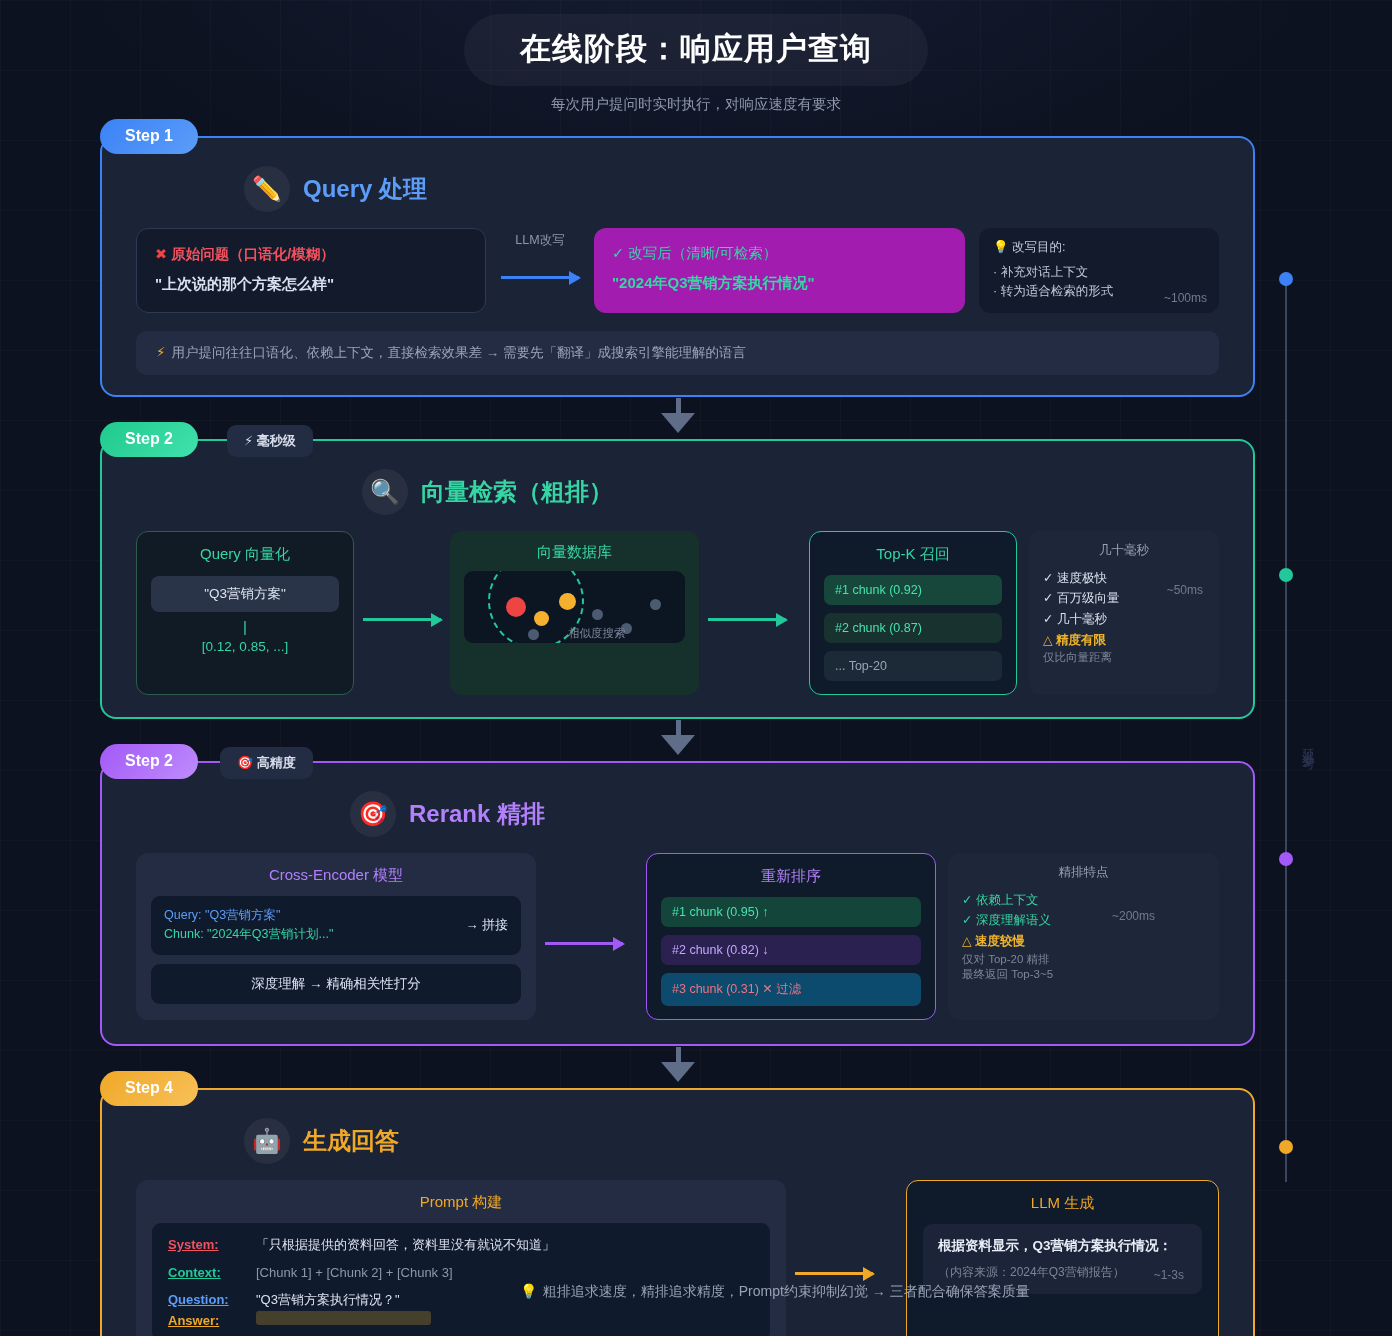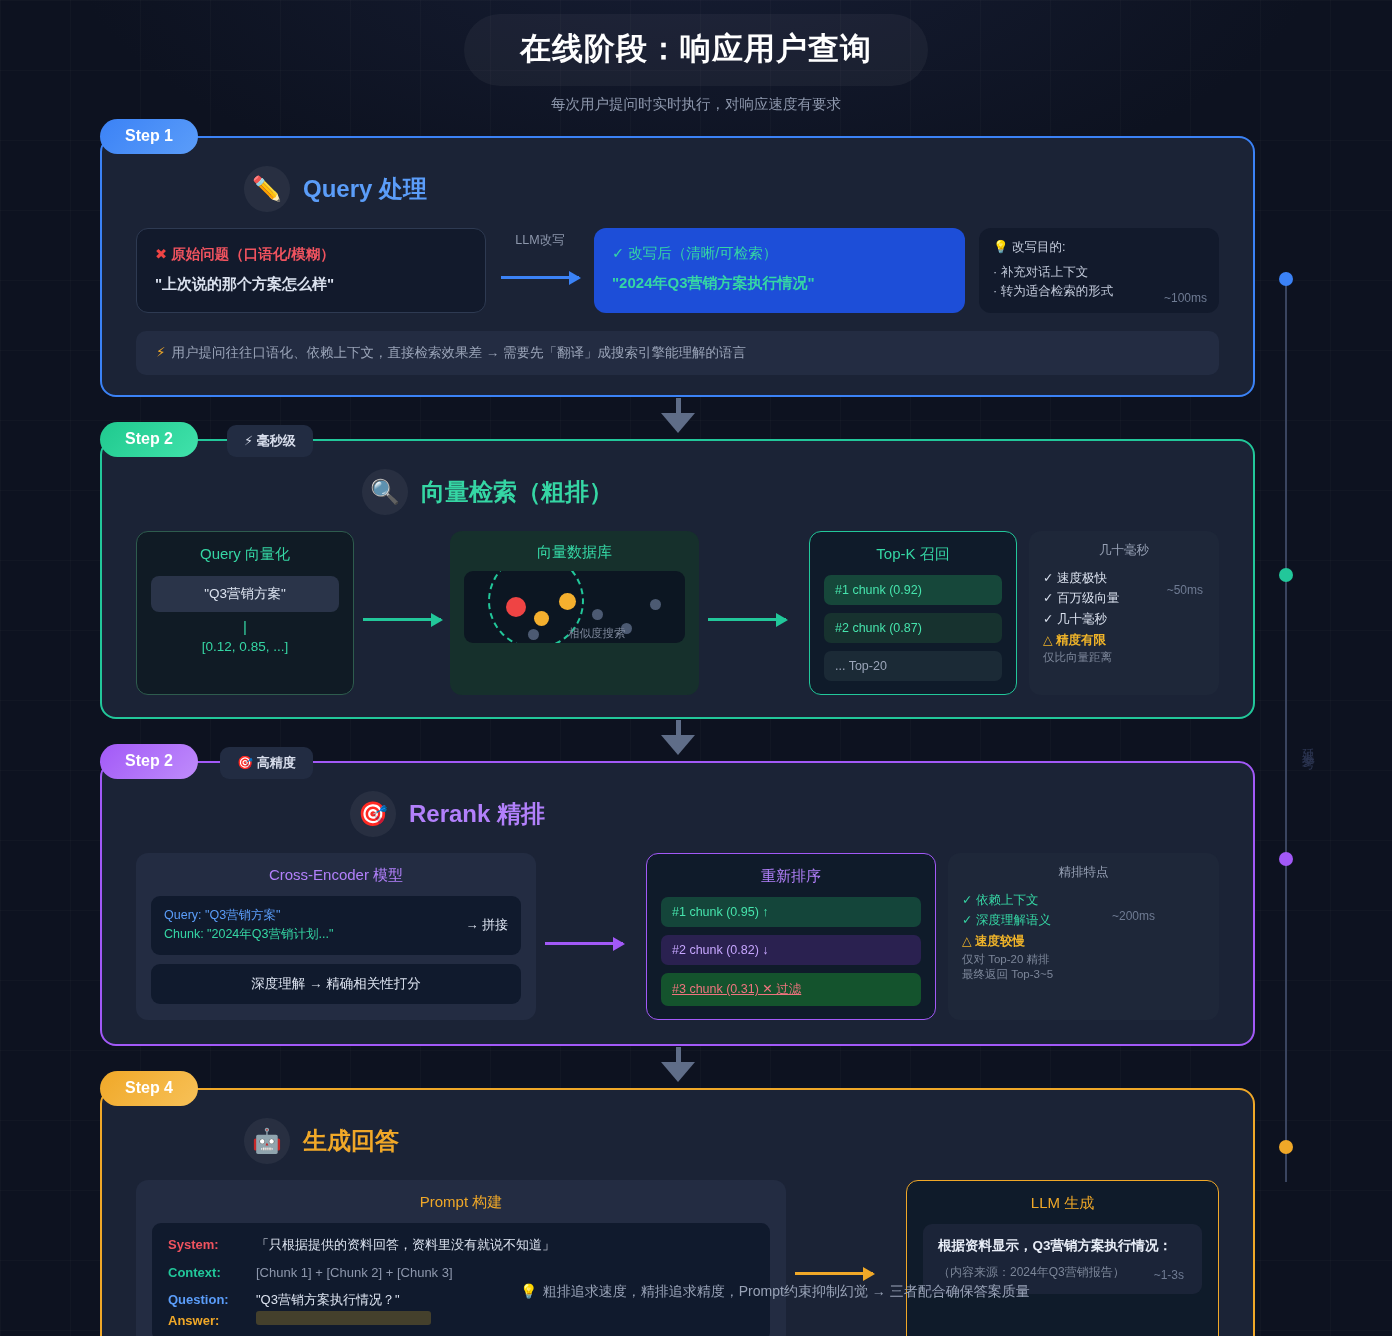--- a/index.html
+++ b/index.html
@@ -112,21 +112,21 @@
   .arrow-line.green { background:#22c79a; }
   .arrow-line.green::after { border-left-color:#22c79a; }
   .arrow-line.purple { background:#a259f7; }
   .arrow-line.purple::after { border-left-color:#a259f7; }
   .arrow-line.amber { background:#f0a828; }
   .arrow-line.amber::after { border-left-color:#f0a828; }
 
   .s1-new {
     flex: 1 1 auto;
     border-radius: 12px;
-    background: #1d4ed8;
+    background: #a21caf;
     padding: 16px 18px;
   }
   .s1-new .lbl { color: #35d6a4; font-size: 14.5px; margin-bottom: 11px; }
   .s1-new .txt { color: #35d6a4; font-size: 15px; font-weight: bold; }
 
   .s1-purpose {
     flex: 0 0 240px; margin-left: 14px;
     border-radius: 12px; background: #121a2c;
     padding: 11px 14px; position: relative;
   }
@@ -226,36 +226,36 @@
   }
 
   .s3-rank {
     flex: 0 0 290px; margin-left: 14px;
     border: 1.5px solid #a259f7; border-radius: 12px;
     background: #0f1b2a; padding: 13px 14px;
   }
   .s3-rank .pt { text-align:center; color:#b280fb; font-size: 15px; margin-bottom: 11px; }
   .chunk-up { background: #14453a; color: #46e3ac; }
   .chunk-dn { background: #2a2150; color: #c5a5fd; }
-  .chunk-rm { background: #14532d; color: #f0737f; text-decoration: underline; }
+  .chunk-rm { background: #0c4a6e; color: #f0737f; }
 
   .s3-feat { flex: 1 1 auto; margin-left: 12px; }
   .s3-feat .ok-g { color: #35d6a4; }
 
   
   .s4-prompt {
     flex: 0 0 650px;
     border-radius: 12px; background: #232c42;
     padding: 13px 16px;
   }
   .s4-prompt .pt { text-align: center; color: #f0a828; font-size: 15px; margin-bottom: 11px; }
   .s4-box { background: #101a2d; border-radius: 9px; padding: 13px 16px; }
   .prow { display: flex; align-items: baseline; margin-bottom: 11px; font-size: 13px; }
   .prow:last-child { margin-bottom: 0; }
-  .pkey { width: 88px; font-weight: bold; flex: 0 0 88px; }
+  .pkey { width: 88px; font-weight: bold; flex: 0 0 88px; text-decoration: underline; }
   .k-sys { color: #f0535f; }
   .k-ctx { color: #22c79a; }
   .k-q   { color: #5b9df9; }
   .k-a   { color: #f0a828; }
   .pval { color: #dbe2ef; }
   .pval.dim { color: #8d97ac; }
   .answer-blank { display:inline-block; width: 175px; height: 14px; background: #44402c; border-radius: 3px; }
 
   .s4-llm {
     flex: 1 1 auto; margin-left: 24px;

